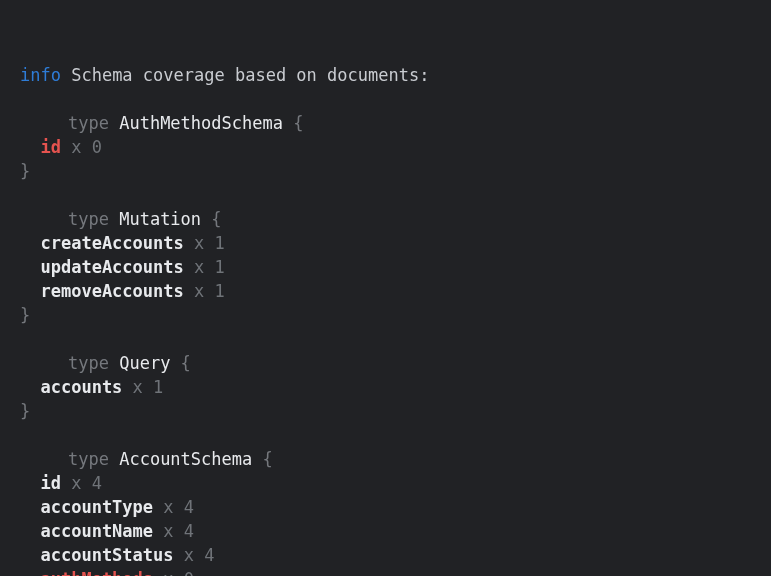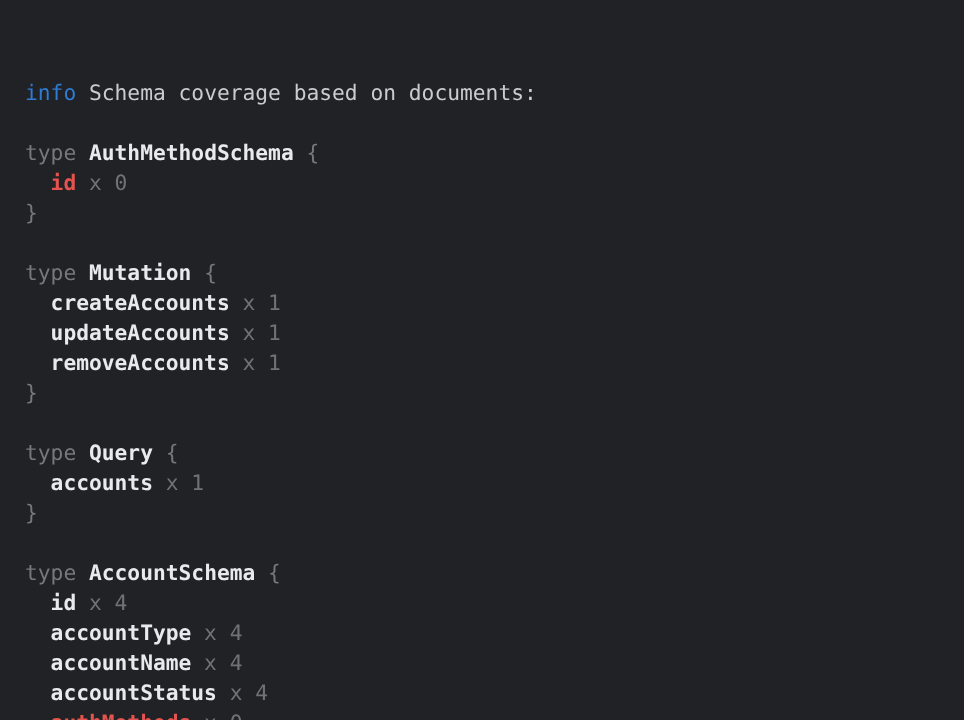--- a/index.html
+++ b/index.html
@@ -17,23 +17,23 @@
     padding: 15px 10px 10px 20px;
     font-family: "DejaVu Sans Mono", "Liberation Mono", monospace;
     font-size: 17px;
     line-height: 24px;
     white-space: pre;
     cursor: text;
   }
   .line { height: 24px; }
   .tok-info           { font-weight: normal; }
   .tok-plain          { font-weight: normal; }
-  .tok-keyword        { font-weight: normal; }
+  .tok-keyword        { font-weight: normal; margin-left: 48px; }
   .tok-brace          { font-weight: normal; }
-  .tok-typeName       { font-weight: bold; }
+  .tok-typeName       { font-weight: normal; }
   .tok-field          { font-weight: bold; }
   .tok-fieldUncovered { font-weight: bold; }
   .tok-count          { }
 </style>
 </head>
 <body style="background: rgb(33, 34, 37);">
 
 <div class="terminal">
   <div><div class="line"><span class="tok tok-info" style="color: rgb(46, 124, 214);">info</span><span class="tok tok-plain" style="color: rgb(201, 204, 209);"> Schema coverage based on documents:</span></div><div class="line">&nbsp;</div><div class="line"><span class="tok tok-keyword" style="color: rgb(117, 120, 125);">type </span><span class="tok tok-typeName" style="color: rgb(232, 234, 237);">AuthMethodSchema</span><span class="tok tok-brace" style="color: rgb(117, 120, 125);"> {</span></div><div class="line"><span class="tok tok-fieldUncovered" style="color: rgb(229, 83, 79);">  id</span><span class="tok tok-count" style="color: rgb(111, 115, 120);"> x 0</span></div><div class="line"><span class="tok tok-brace" style="color: rgb(117, 120, 125);">}</span></div><div class="line">&nbsp;</div><div class="line"><span class="tok tok-keyword" style="color: rgb(117, 120, 125);">type </span><span class="tok tok-typeName" style="color: rgb(232, 234, 237);">Mutation</span><span class="tok tok-brace" style="color: rgb(117, 120, 125);"> {</span></div><div class="line"><span class="tok tok-field" style="color: rgb(232, 234, 237);">  createAccounts</span><span class="tok tok-count" style="color: rgb(111, 115, 120);"> x 1</span></div><div class="line"><span class="tok tok-field" style="color: rgb(232, 234, 237);">  updateAccounts</span><span class="tok tok-count" style="color: rgb(111, 115, 120);"> x 1</span></div><div class="line"><span class="tok tok-field" style="color: rgb(232, 234, 237);">  removeAccounts</span><span class="tok tok-count" style="color: rgb(111, 115, 120);"> x 1</span></div><div class="line"><span class="tok tok-brace" style="color: rgb(117, 120, 125);">}</span></div><div class="line">&nbsp;</div><div class="line"><span class="tok tok-keyword" style="color: rgb(117, 120, 125);">type </span><span class="tok tok-typeName" style="color: rgb(232, 234, 237);">Query</span><span class="tok tok-brace" style="color: rgb(117, 120, 125);"> {</span></div><div class="line"><span class="tok tok-field" style="color: rgb(232, 234, 237);">  accounts</span><span class="tok tok-count" style="color: rgb(111, 115, 120);"> x 1</span></div><div class="line"><span class="tok tok-brace" style="color: rgb(117, 120, 125);">}</span></div><div class="line">&nbsp;</div><div class="line"><span class="tok tok-keyword" style="color: rgb(117, 120, 125);">type </span><span class="tok tok-typeName" style="color: rgb(232, 234, 237);">AccountSchema</span><span class="tok tok-brace" style="color: rgb(117, 120, 125);"> {</span></div><div class="line"><span class="tok tok-field" style="color: rgb(232, 234, 237);">  id</span><span class="tok tok-count" style="color: rgb(111, 115, 120);"> x 4</span></div><div class="line"><span class="tok tok-field" style="color: rgb(232, 234, 237);">  accountType</span><span class="tok tok-count" style="color: rgb(111, 115, 120);"> x 4</span></div><div class="line"><span class="tok tok-field" style="color: rgb(232, 234, 237);">  accountName</span><span class="tok tok-count" style="color: rgb(111, 115, 120);"> x 4</span></div><div class="line"><span class="tok tok-field" style="color: rgb(232, 234, 237);">  accountStatus</span><span class="tok tok-count" style="color: rgb(111, 115, 120);"> x 4</span></div><div class="line"><span class="tok tok-fieldUncovered" style="color: rgb(229, 83, 79);">  authMethods</span><span class="tok tok-count" style="color: rgb(111, 115, 120);"> x 0</span></div></div>
 </div>

